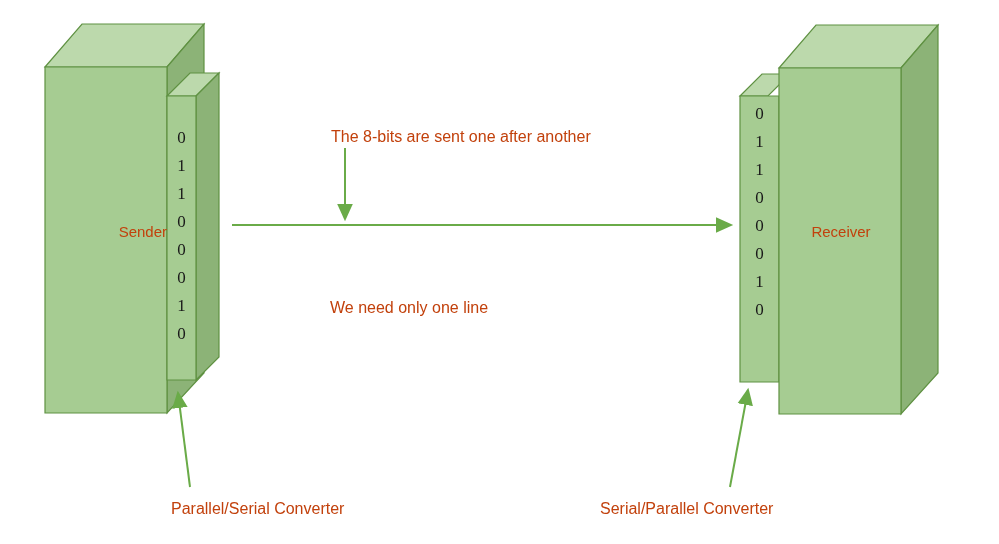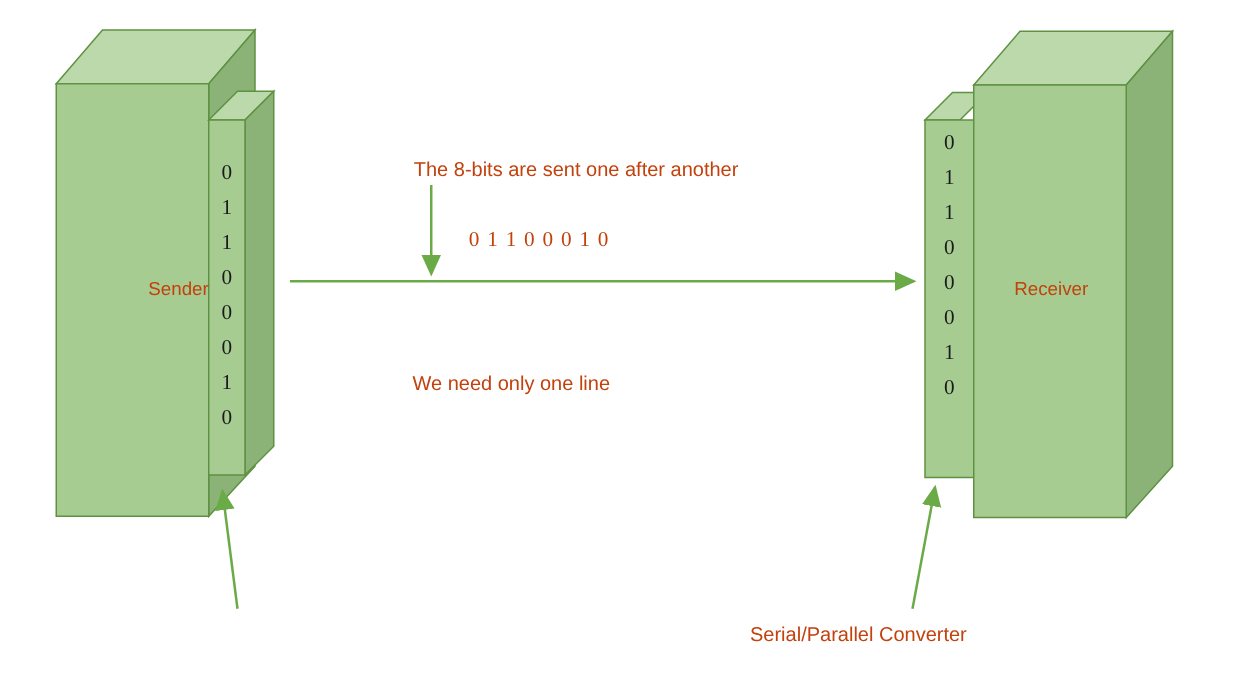--- a/index.html
+++ b/index.html
@@ -118,20 +118,20 @@
       <span class="bit">1</span>
       <span class="bit">0</span>
       <span class="bit">0</span>
       <span class="bit">0</span>
       <span class="bit">1</span>
       <span class="bit">0</span>
     </div>
 
   <div class="txt note-label" style="left:331px; top:128px;">The 8-bits are sent one after another</div>
 
-  <div class="txt bitstream-label" style="left:375px; top:182px;">0  1   1   0   0   0   1   0</div>
 
   <div class="txt note-label" style="left:330px; top:299px;text-align:right;">We need only one line</div>
 
+  <div class="txt converter-label" style="left:171px; top:500px;">Parallel/Serial Converter</div>
 
   <div class="txt converter-label" style="left:600px; top:500px;">Serial/Parallel Converter</div>
 
 </div>
 
 </body></html>

